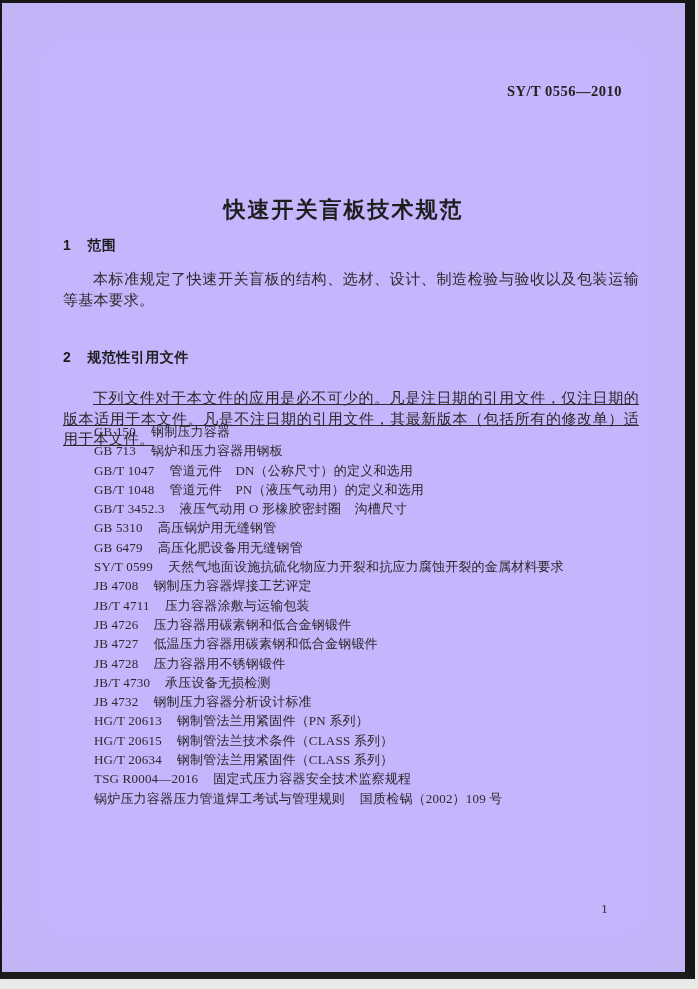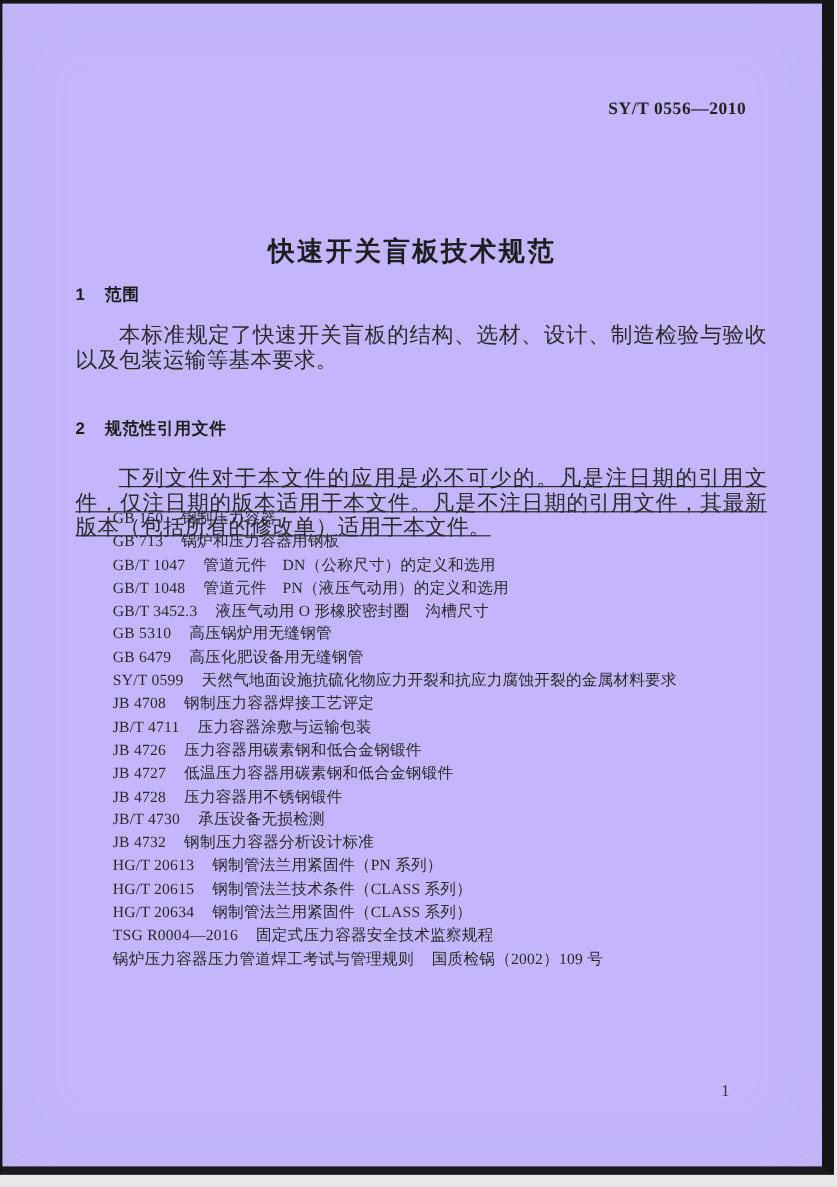--- a/index.html
+++ b/index.html
@@ -64,21 +64,21 @@
   .sec-heading .sec-num {
     display: inline-block;
     margin-right: 16px;
   }
   #sec1-heading { top: 234px; }
   #sec2-heading { top: 346px; }
   .body-block {
     position: absolute;
     left: 61px;
     width: 576px;
-    font-size: 18px;
+    font-size: 15px;
     line-height: 20.5px;
     letter-spacing: 0.2px;
     color: #2a2a2a;
     text-align: justify;
   }
   .body-block p {
     margin: 0;
     text-indent: 2em;
   }
   #sec1-body { top: 266px; }

